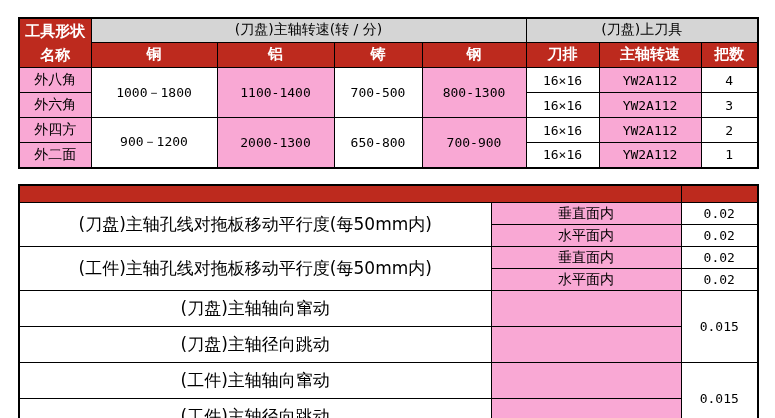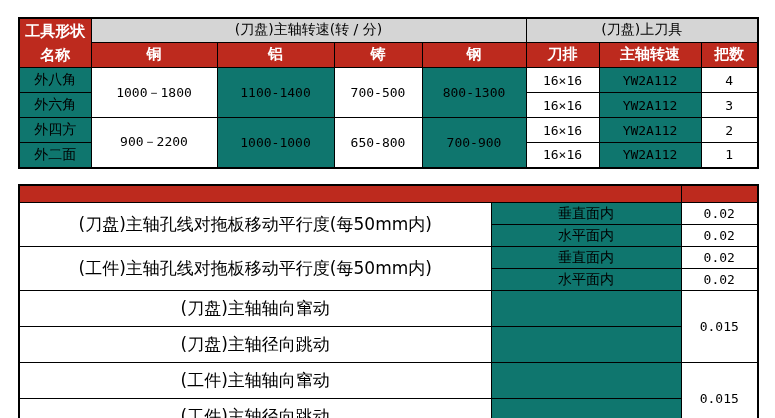--- a/index.html
+++ b/index.html
@@ -17,21 +17,21 @@
   td{
     border:1px solid #000;
     text-align:center;vertical-align:middle;
     background:#fff;
     font-size:14px;
     padding:0 2px;
     overflow:hidden;white-space:nowrap;
   }
   .red{background:#bd2a1e;color:#fff;font-weight:bold;font-size:15px;}
   .ghead{background:#d5d5d5;color:#000;font-weight:normal;font-size:14px;text-align:center;}
-  .gray{background:#0f766e;}
+  .gray{background:#f9a8d4;}
   .num{font-family:"DejaVu Sans Mono","Liberation Mono",monospace;font-size:13px;font-weight:normal;}
   .corner span{display:block;line-height:24px;}
   .t1 .rh1{height:24px;}
   .t1 .rh2{height:25px;}
   .t1 .dr{height:25px;}
   .t2{margin-top:15px;}
   .t2 .hr{height:18px;}
   .t2 .pr{height:22px;}
   .t2 .rr{height:36px;}
   .desc{font-size:17px;}
@@ -81,22 +81,22 @@
       <td class="num">4</td>
     </tr>
     <tr class="dr">
       <td class="gray">外六角</td>
       <td class="num">16×16</td>
       <td class="num gray">YW2A112</td>
       <td class="num">3</td>
     </tr>
     <tr class="dr">
       <td class="gray">外四方</td>
-      <td class="num" rowspan="2">900－2200</td>
-      <td class="num gray" rowspan="2">1000-1000</td>
+      <td class="num" rowspan="2">900－1200</td>
+      <td class="num gray" rowspan="2">2000-1300</td>
       <td class="num" rowspan="2">650-800</td>
       <td class="num gray" rowspan="2">700-900</td>
       <td class="num">16×16</td>
       <td class="num gray">YW2A112</td>
       <td class="num">2</td>
     </tr>
     <tr class="dr">
       <td class="gray">外二面</td>
       <td class="num">16×16</td>
       <td class="num gray">YW2A112</td>

